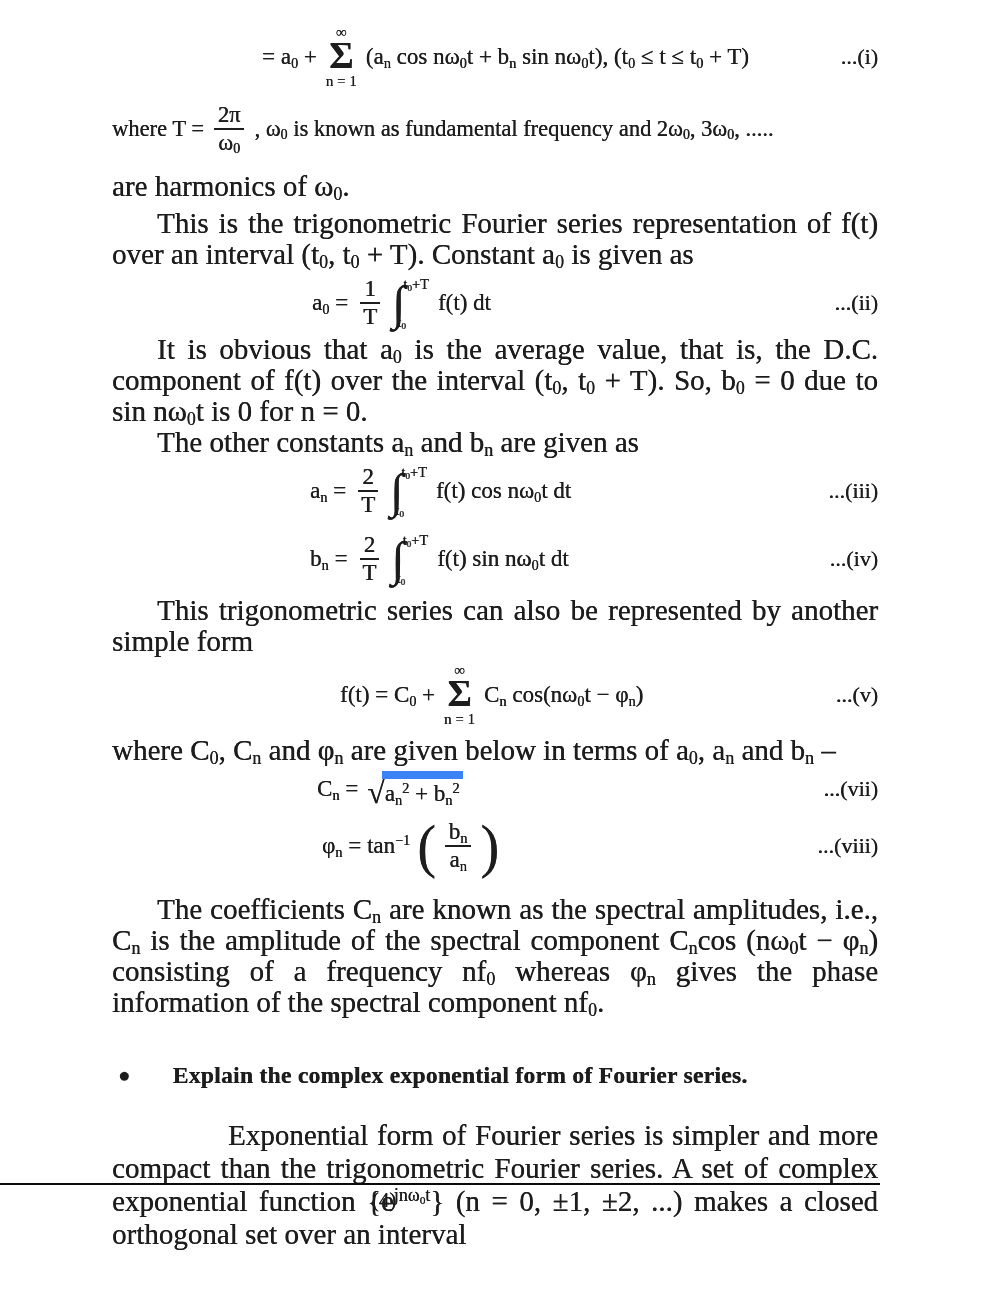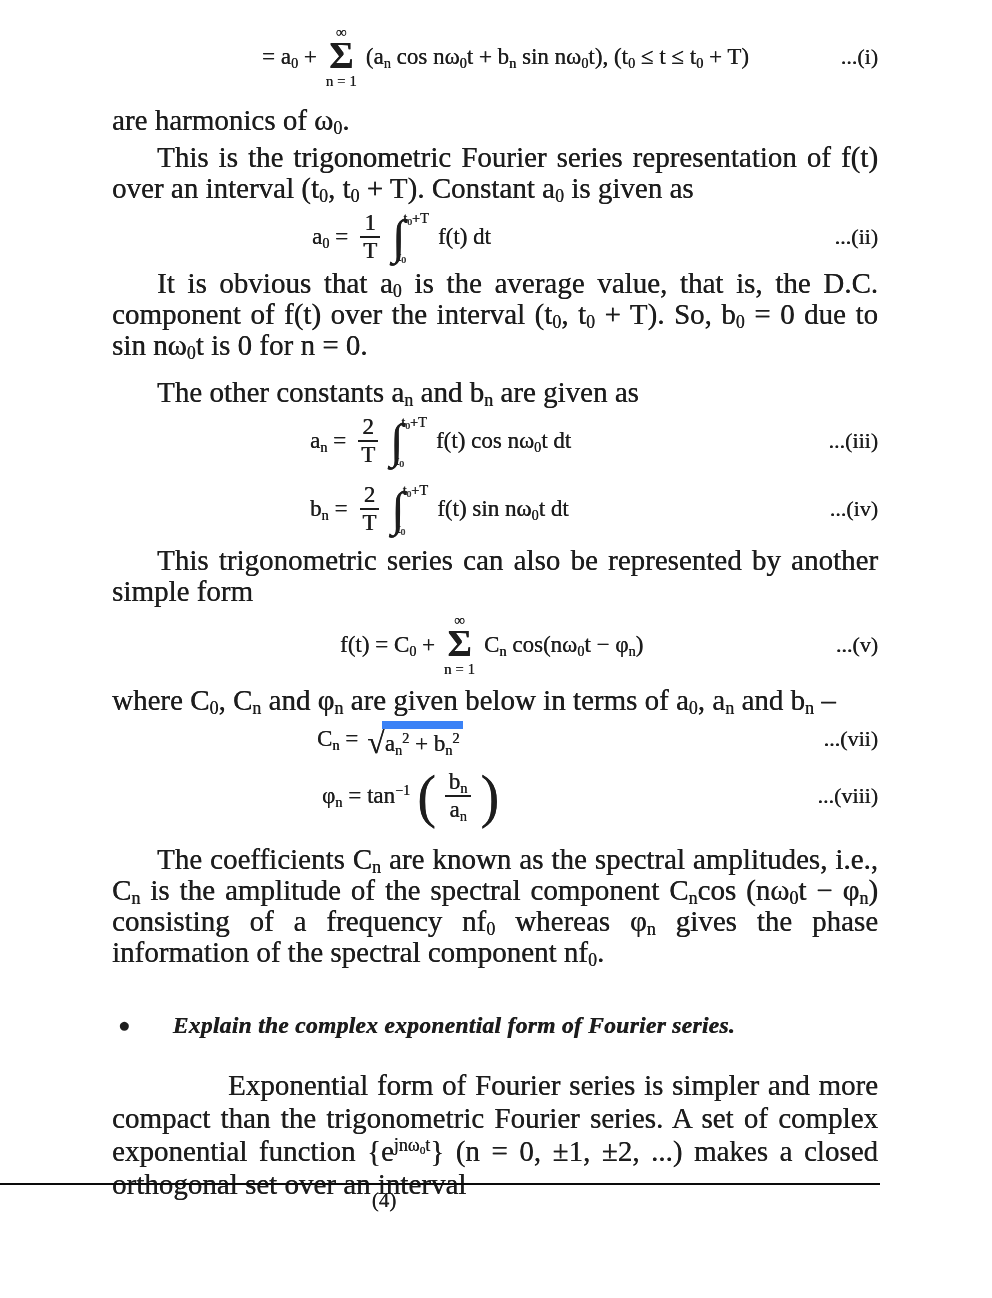--- a/index.html
+++ b/index.html
@@ -52,34 +52,34 @@
               transform:scaleY(1.05); margin:0 -2px; }
 
   
   .eq-i        { margin-top:4px;  height:70px; }
   .where-line  { margin-top:8px; display:flex; align-items:center; gap:8px;
                  font-size:22.5px; text-shadow:0.3px 0 0 currentColor; height:58px; }
   .harmonics   { margin-top:13px; }
   .para-trig   { margin-top:6px; }
   .eq-ii       { margin-top:2px;  height:62px; }
   .para-obvious{ margin-top:0; }
-  .para-other  { margin-top:16px; }
+  .para-other  { margin-top:0; }
   .eq-iii      { margin-top:3px;  height:60px; }
   .eq-iv       { margin-top:8px;  height:60px; }
   .para-also   { margin-top:6px; }
   .eq-v        { margin-top:2px;  height:72px; }
   .para-wherec { margin-top:4px; }
   .eq-vi       { margin-top:0;    height:28px; }
   .eq-vii      { margin-top:4px;  height:38px;text-align:right; }
   .eq-viii     { margin-top:6px;  height:64px; }
   .para-coeff  { margin-top:16px; }
 
   .question { margin-top:44px; display:flex; align-items:center; }
   .q-bullet { font-size:21px; line-height:1; margin-left:6px; }
-  .q-text   { margin-left:42px; font-size:23.5px; font-weight:bold; font-style:italic;
+  .q-text   { margin-left:42px; font-size:23.5px; font-weight:bold; 
               letter-spacing:0.3px; text-shadow:0.4px 0 0 currentColor; }
 
   .para-exp { margin-top:30px; text-indent:116px; line-height:33px; }
 
   .footer-rule { position:absolute; left:0; right:0; top:1183px; height:0;
                  border-top:2.5px solid #0a0a0a; width:992px; margin-left:-112px; }
   .page-number { position:absolute; top:1188px; left:0; width:992px; text-align:center;
                  font-size:21px; margin-left:-112px; text-shadow:0.3px 0 0 currentColor; }
 </style>
 </head>
@@ -93,20 +93,28 @@
       <span class="bigop">
         <span class="bigop-top">∞</span>
         <span class="bigop-sym">Σ</span>
         <span class="bigop-bot">n = 1</span>
       </span>
       <span>(a<sub>n</sub> cos nω<sub>0</sub>t + b<sub>n</sub> sin nω<sub>0</sub>t), (t<sub>0</sub> ≤ t ≤ t<sub>0</sub> + T)</span>
     </span>
     <span class="eq-number">...(i)</span>
   </div>
 
+  <div class="where-line">
+    <span>where   T =</span>
+    <span class="frac">
+      <span class="num">2π</span>
+      <span class="den">ω<sub>0</sub></span>
+    </span>
+    <span>, ω<sub>0</sub> is known as fundamental frequency and 2ω<sub>0</sub>, 3ω<sub>0</sub>, .....</span>
+  </div>
 
   <div class="txt noindent harmonics">are harmonics of ω<sub>0</sub>.</div>
 
   <div class="txt indent para-trig">This is the trigonometric Fourier series representation of f(t) over an interval (t<sub>0</sub>, t<sub>0</sub> + T). Constant a<sub>0</sub> is given as</div>
 
   <div class="eq-row eq-ii" style="--indent:200px">
     <span class="eq-content">
       <span>a<sub>0</sub> =</span>
       <span class="frac">
         <span class="num">1</span>

